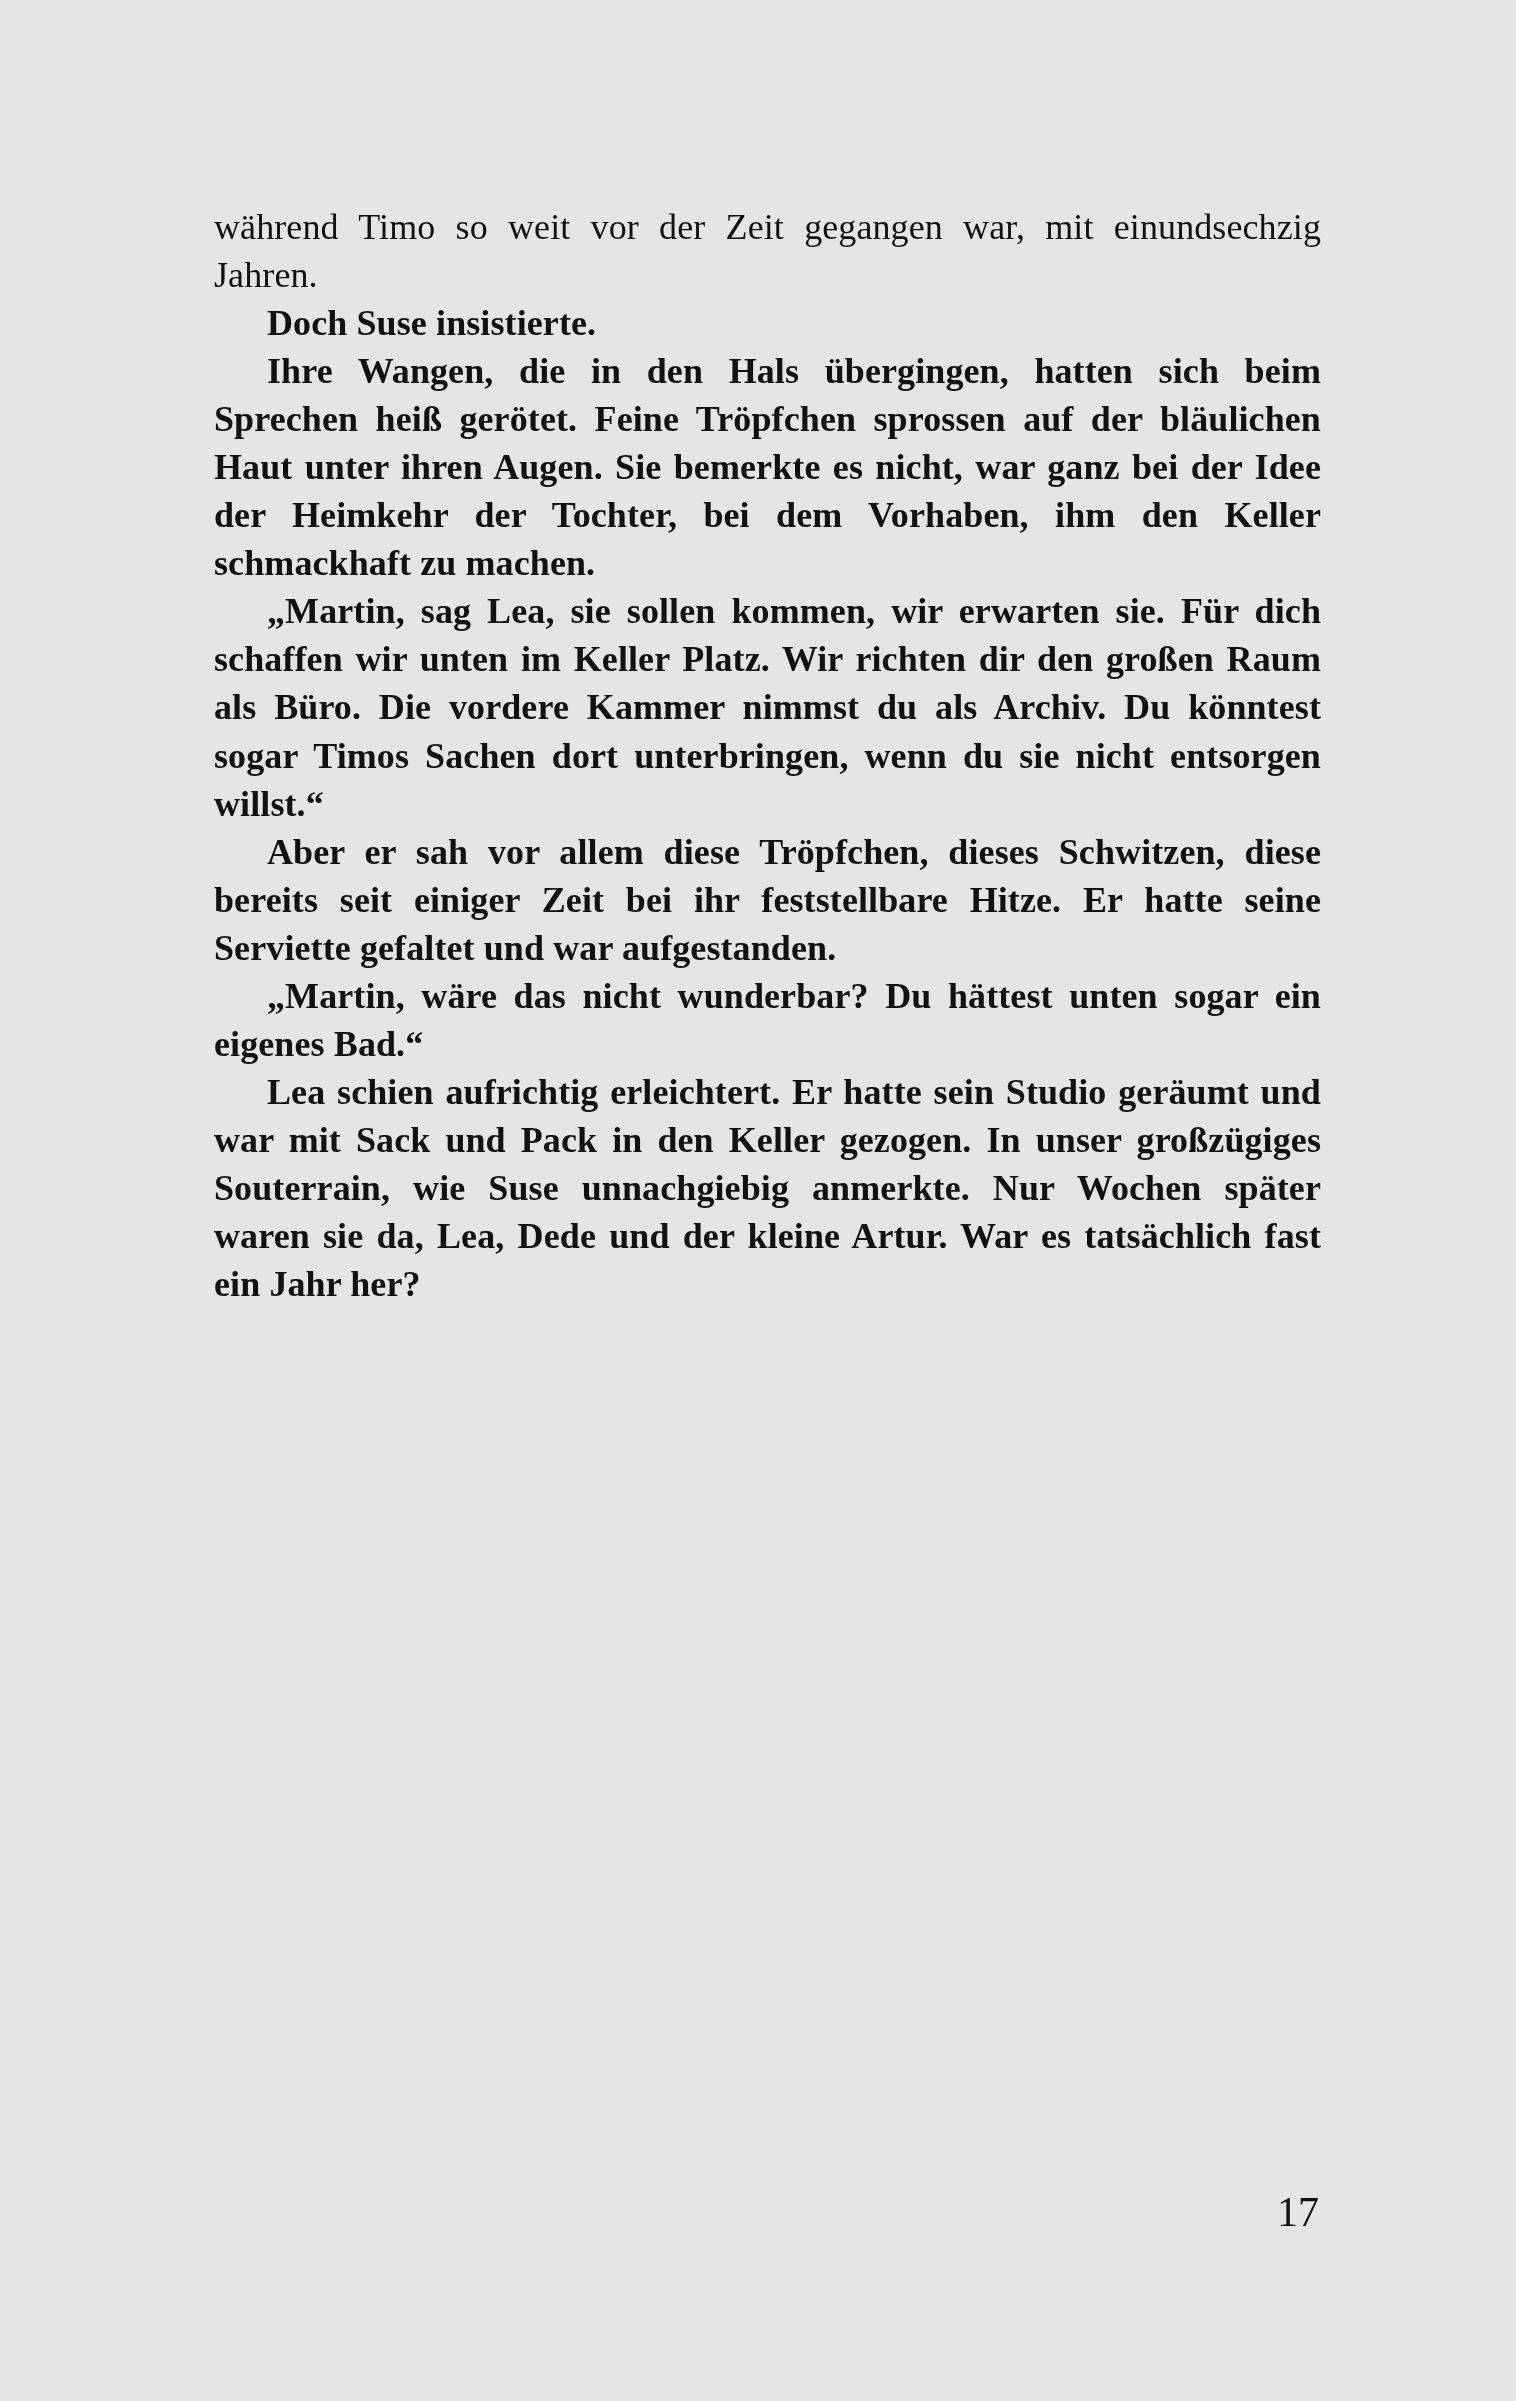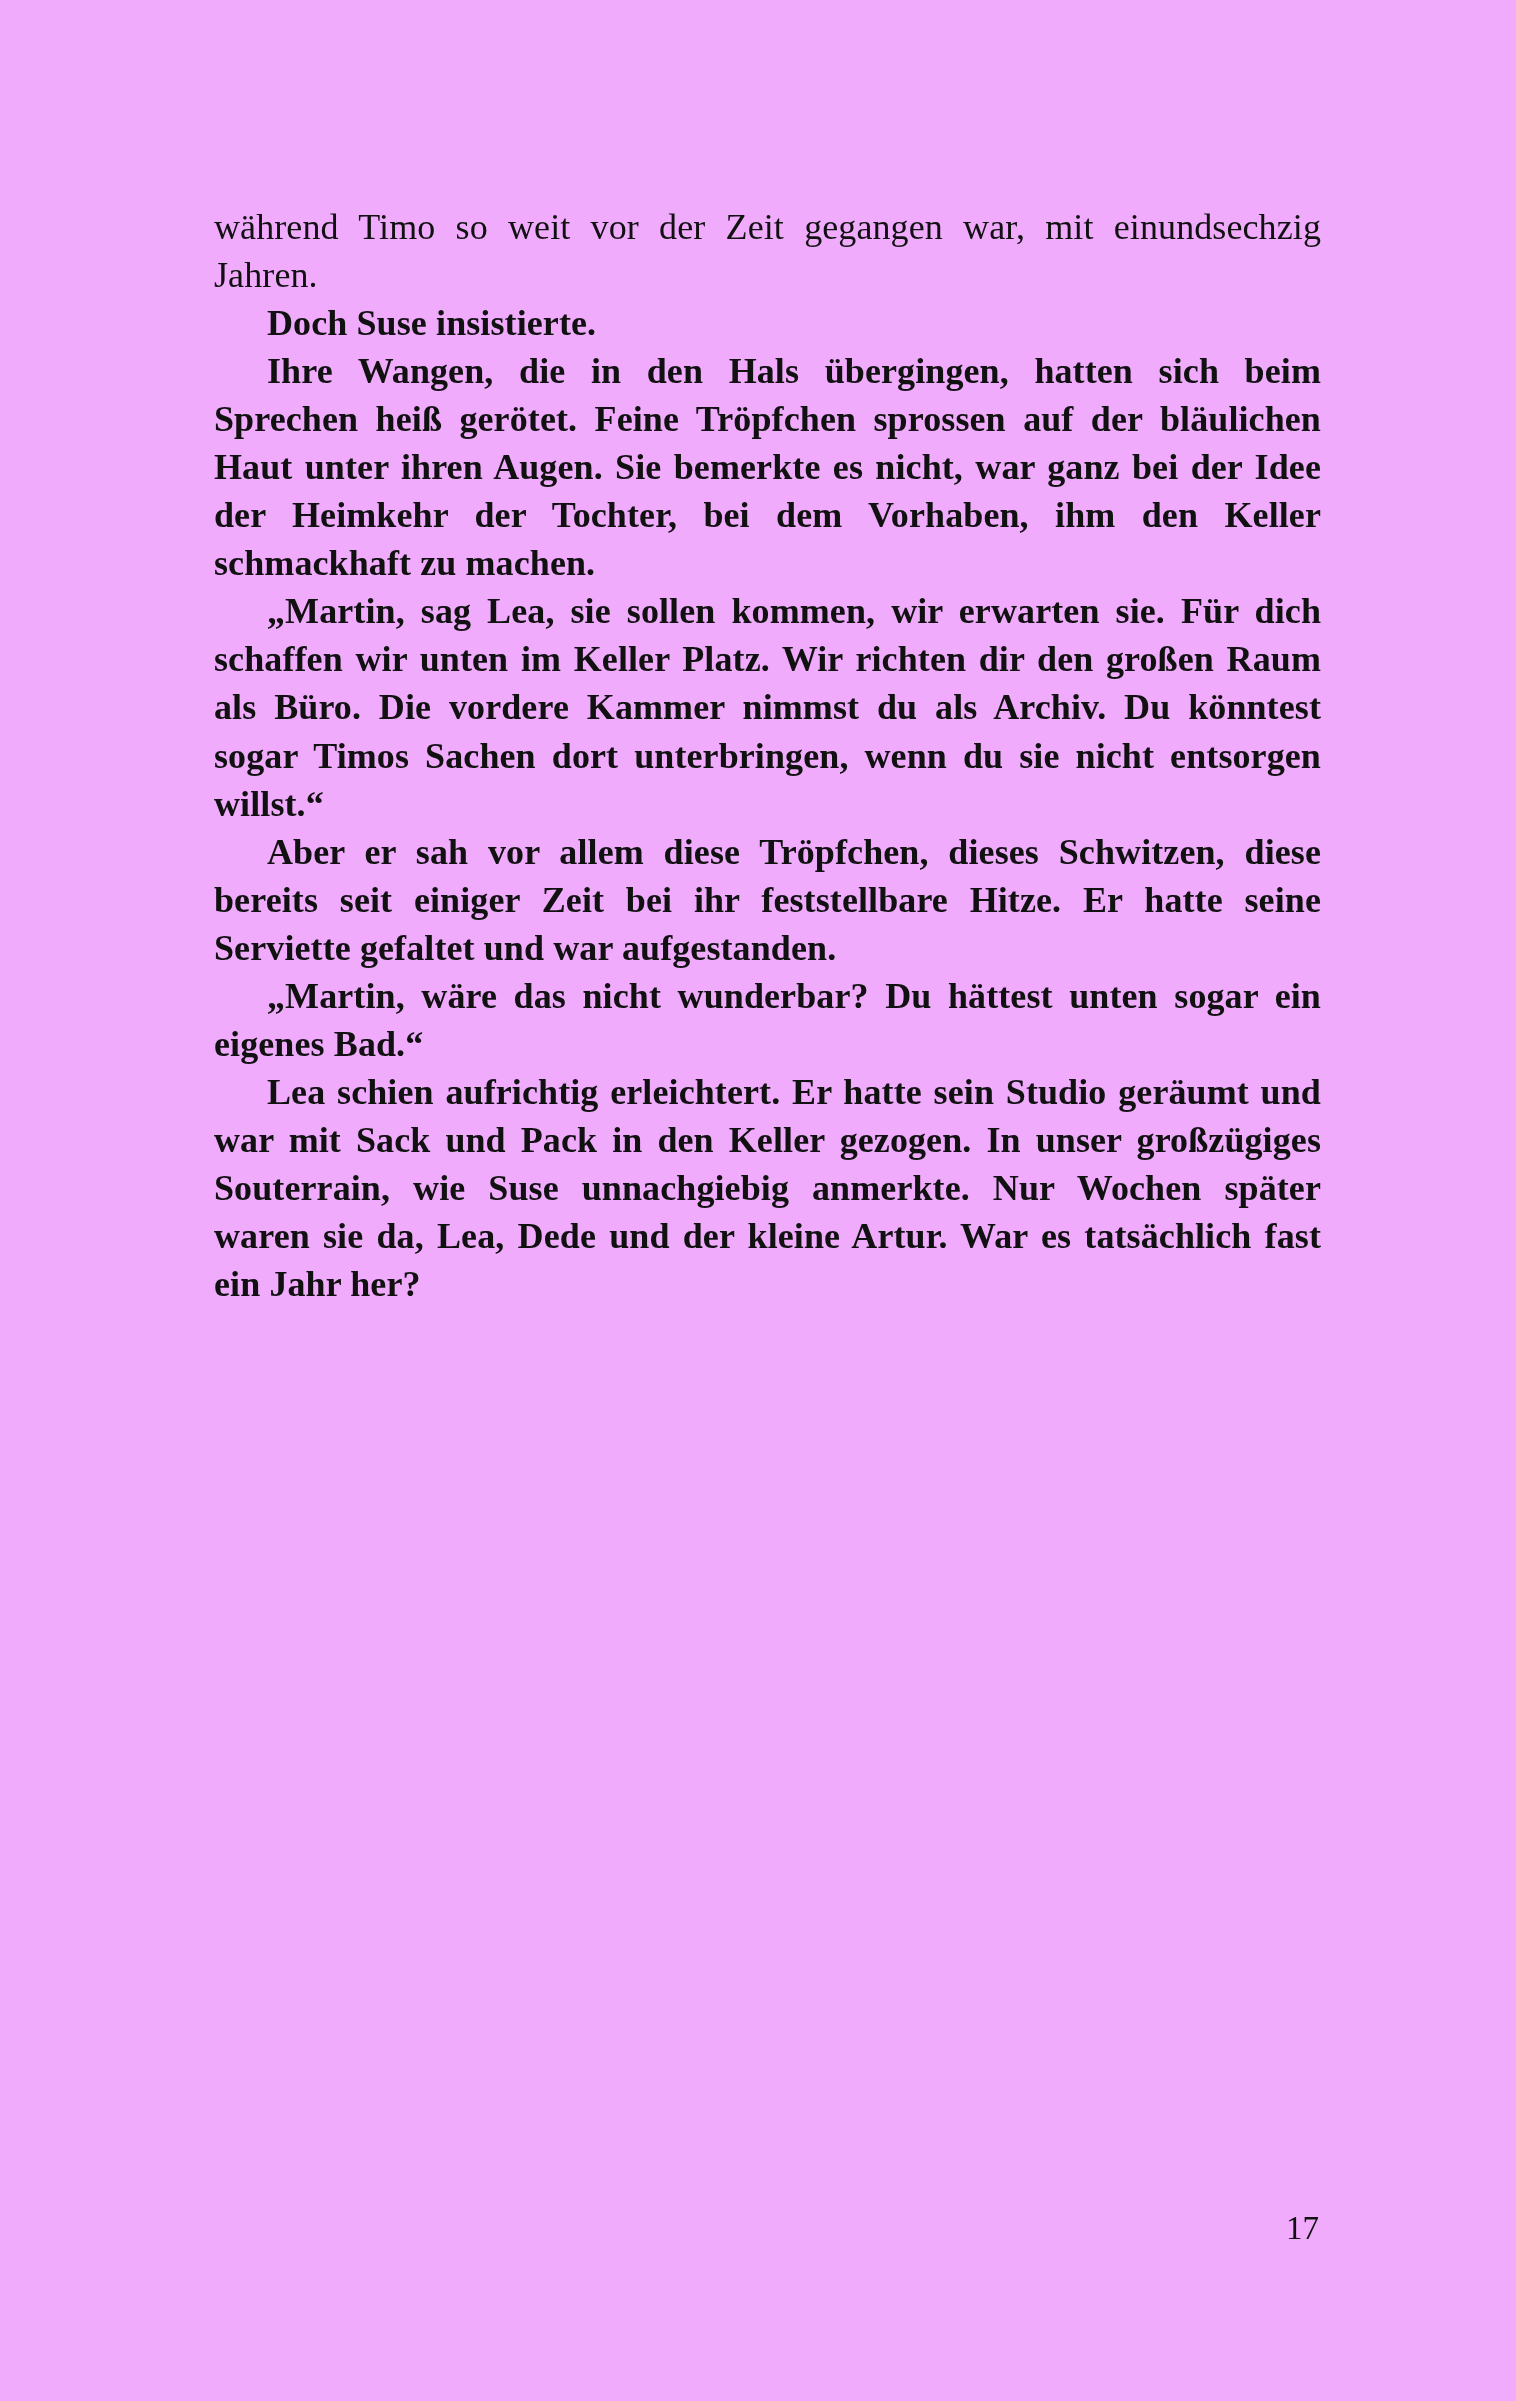--- a/index.html
+++ b/index.html
@@ -14,21 +14,21 @@
     color: #111111;
     position: relative;
     overflow: hidden;
   }
   .page {
     position: absolute;
     left: 0;
     top: 0;
     width: 1517px;
     height: 2401px;
-    background: #f0abfc;
+    background: #e5e5e5;
   }
   .text-block {
     position: absolute;
     left: 214px;
     top: 203px;
     width: 1107px;
   }
   p.para {
     margin: 0;
     font-size: 36px;
@@ -39,22 +39,22 @@
     hyphens: manual;
   }
   p.para.indent {
     text-indent: 53px;
     font-weight: bold;
   }
   
   .folio {
     position: absolute;
     right: 198px;
-    bottom: 156px;
-    font-size: 33px;
+    bottom: 168px;
+    font-size: 42px;
     line-height: 1;
     color: #111111;
   }
 </style>
 </head>
 <body>
 
 <div class="page">
 
   <div class="text-block">

